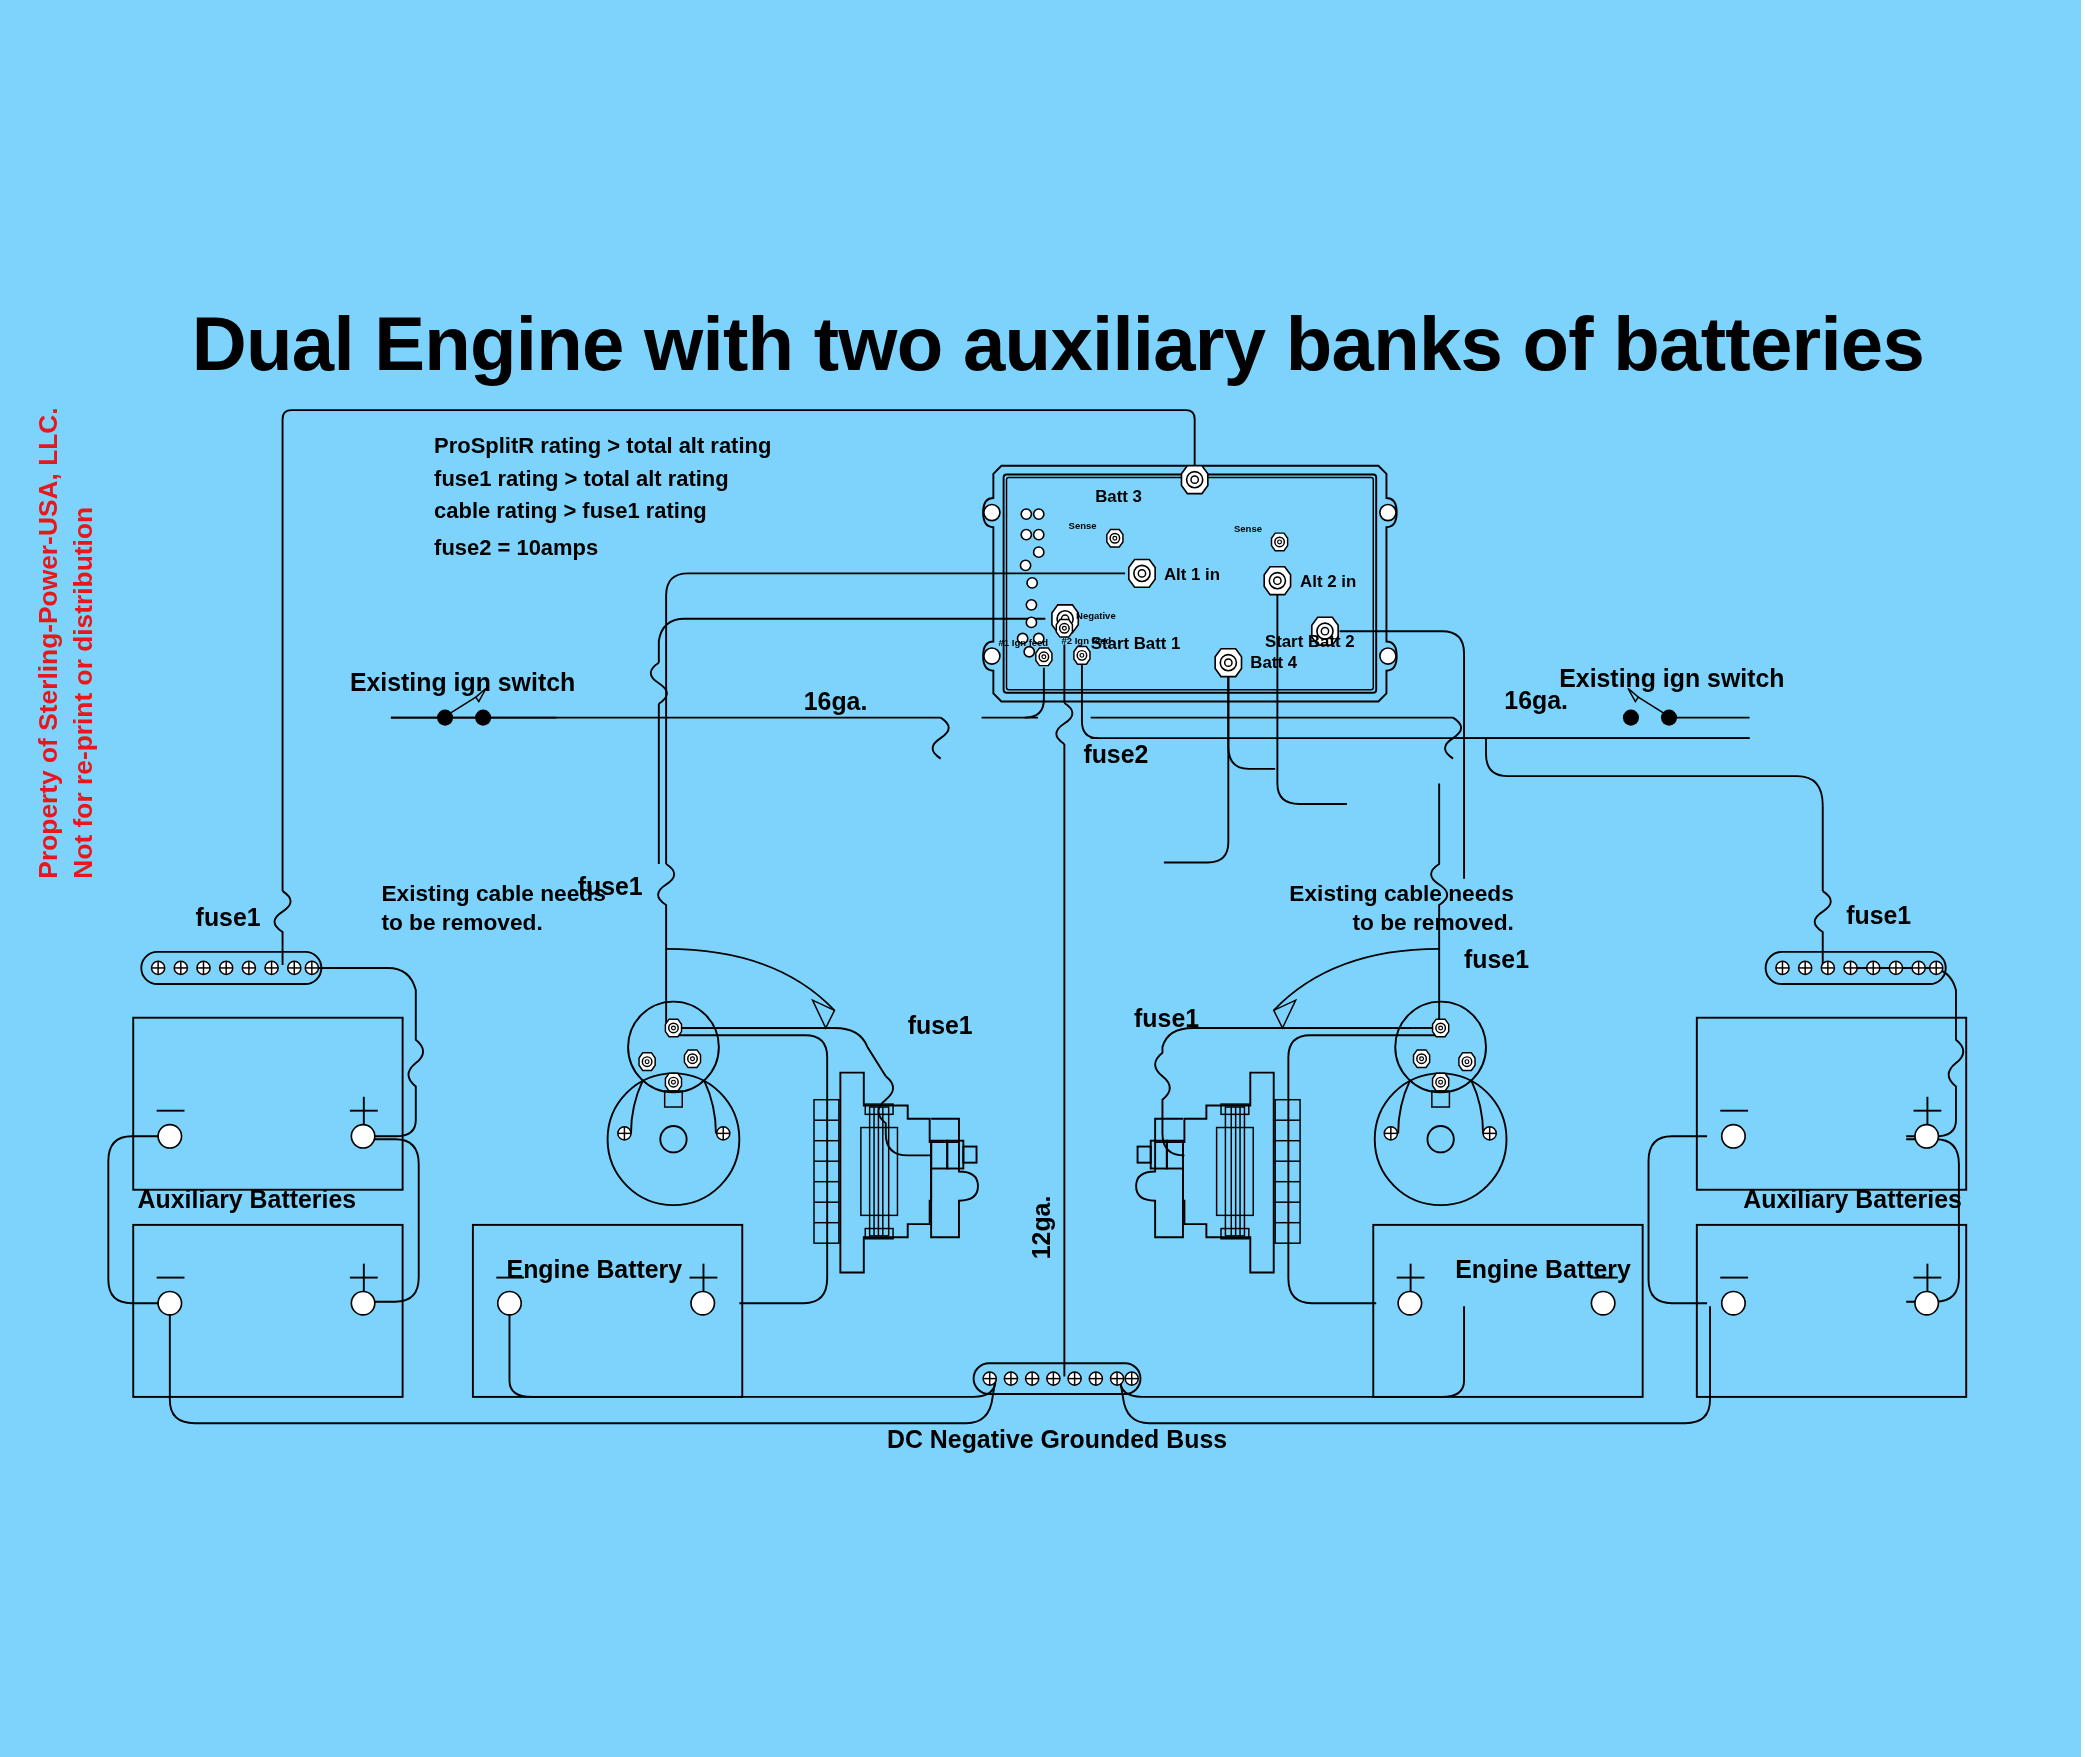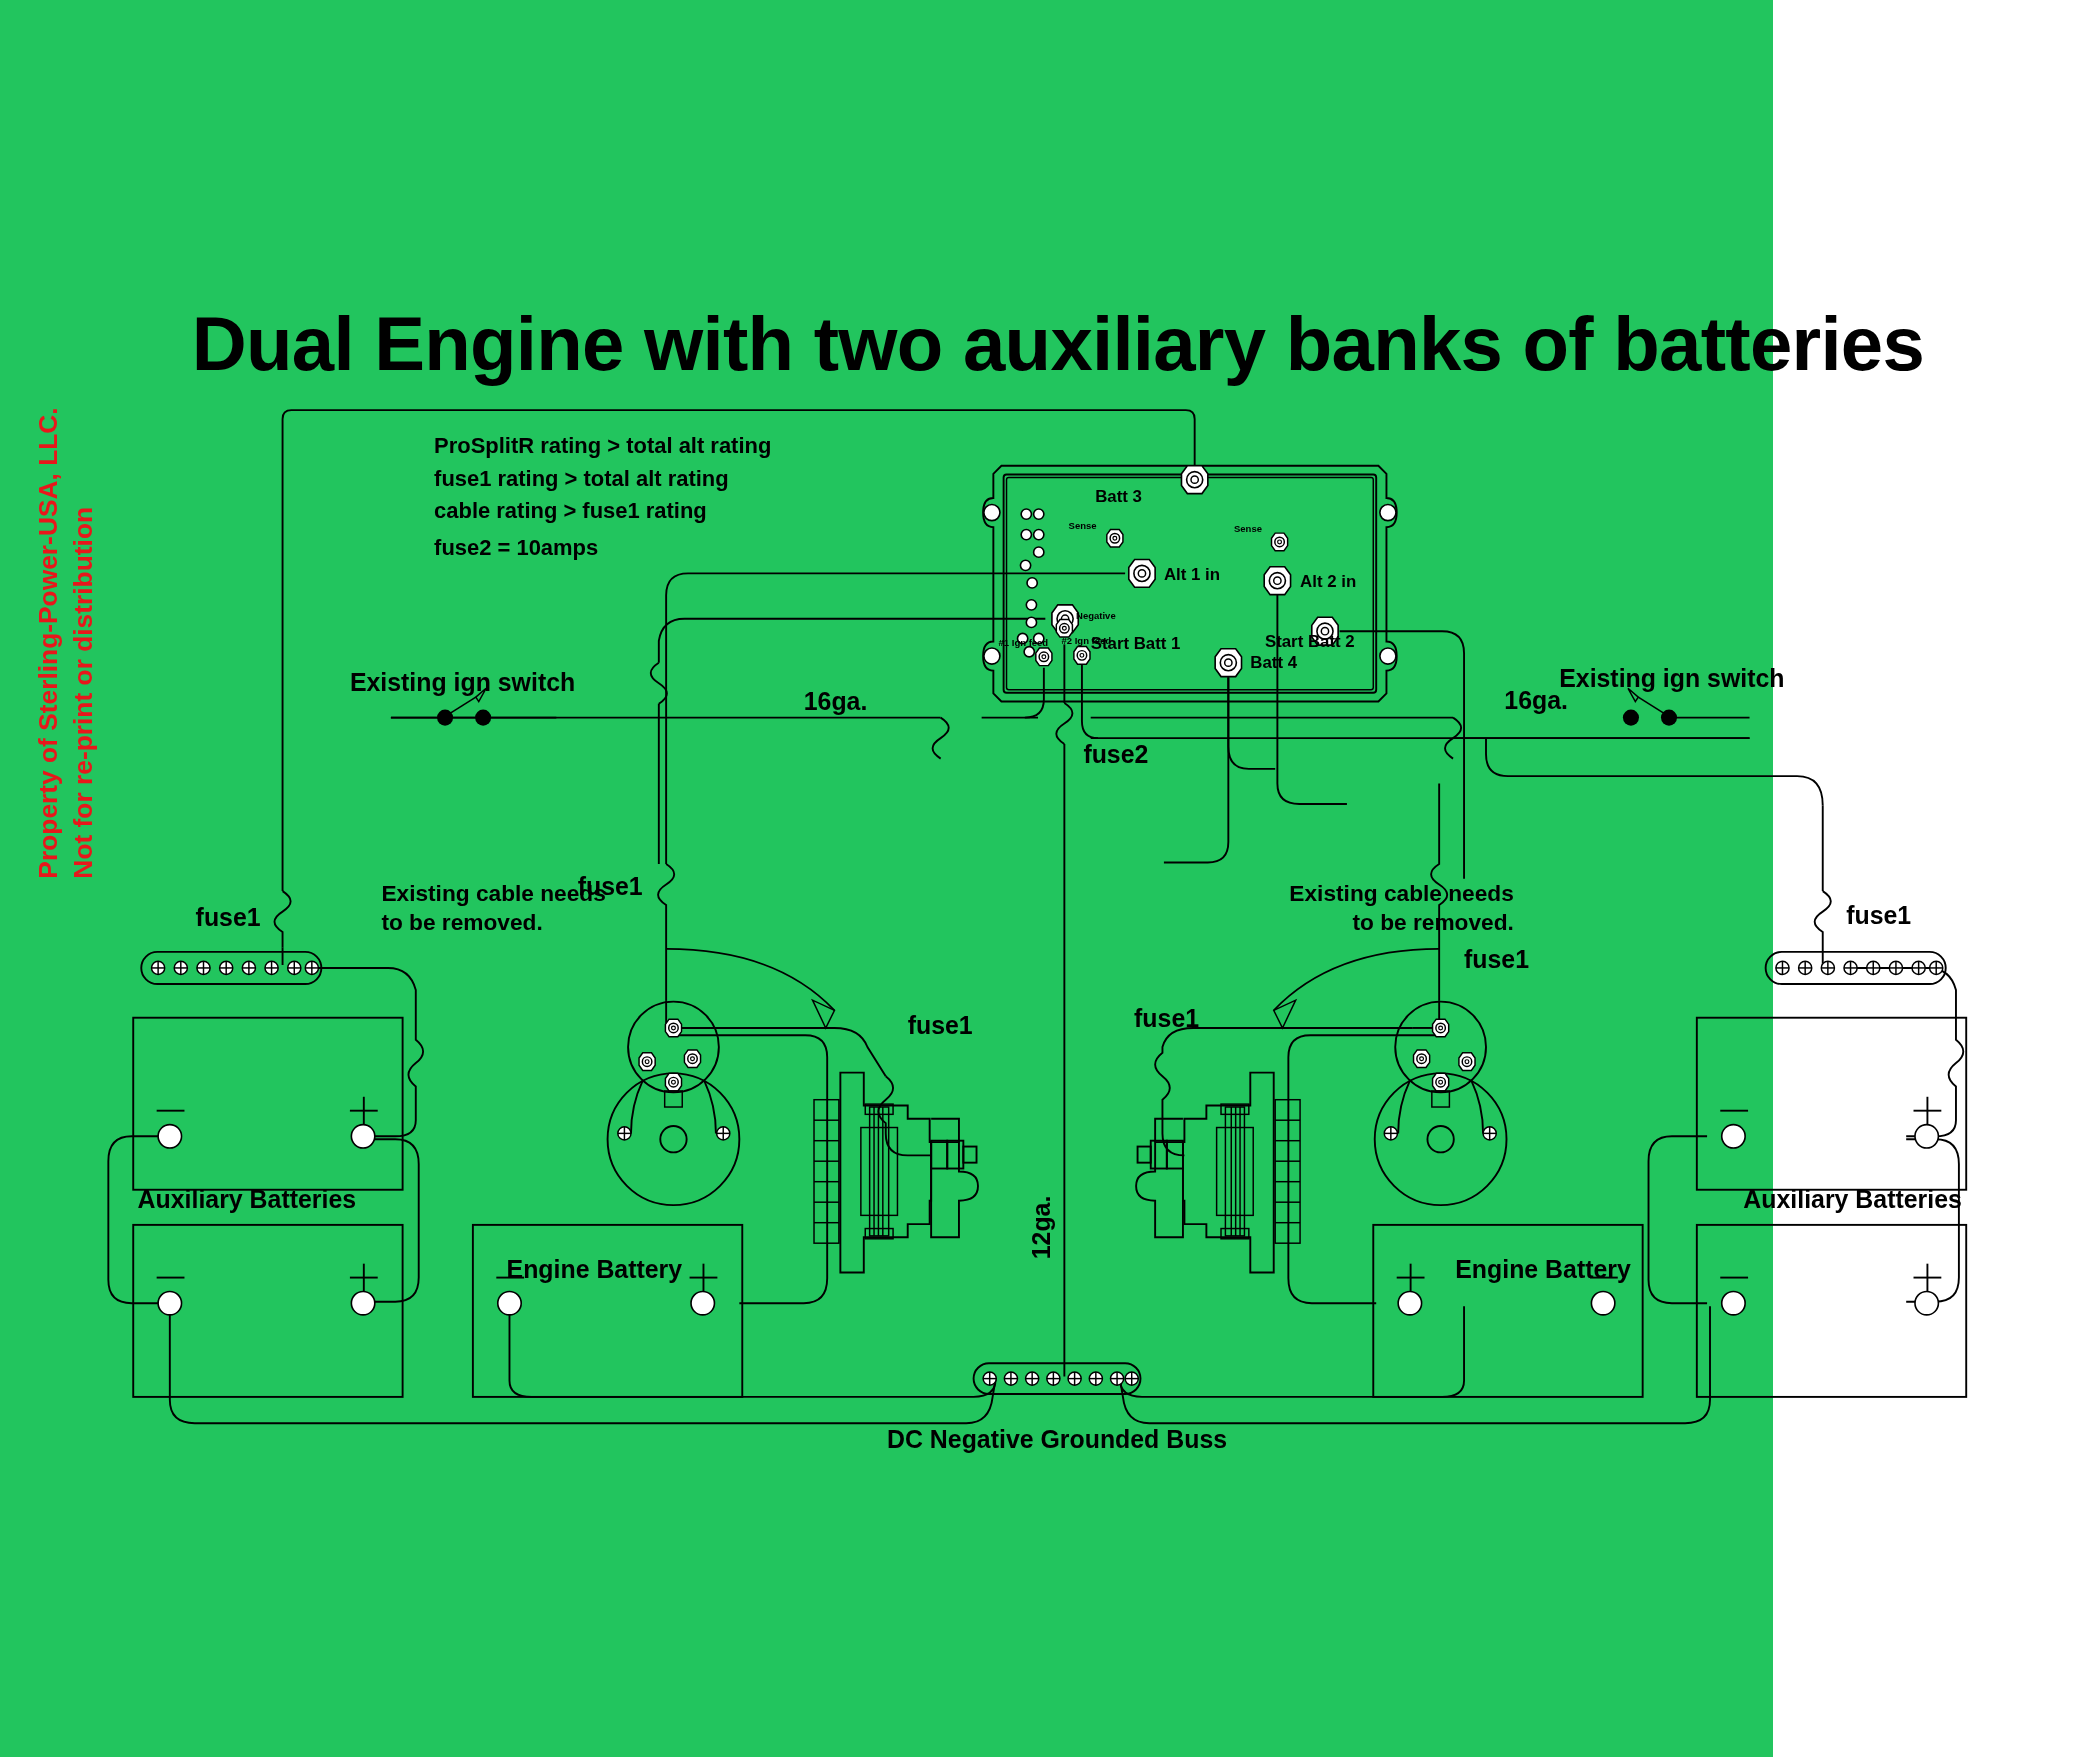--- a/index.html
+++ b/index.html
@@ -2,21 +2,21 @@
 <html style="font-size:11.7px"><head>
 <meta charset="utf-8">
 <title>Dual Engine with two auxiliary banks of batteries</title>
 <style>
   html,body{margin:0;padding:0;background:#ffffff;}
   body{
     width:2087px;height:1758px;
     font-family:"Liberation Sans","DejaVu Sans",sans-serif;
     overflow:hidden;position:relative;
   }
-  #stage{position:absolute;inset:0;width:1773px;height:1758px;background:#22c55e;text-align:center;}
+  #stage{position:absolute;inset:0;width:2081px;height:1758px;background:#7dd3fc;text-align:center;}
   svg#diagram{position:absolute;left:0;top:0;width:2087px;height:1758px;}
 
   .wire{fill:none;stroke:#000;stroke-width:2.6;}
   .wire-thin{fill:none;stroke:#000;stroke-width:2.2;}
   .outline{fill:none;stroke:#000;stroke-width:2.6;}
   .outline-thin{fill:none;stroke:#000;stroke-width:2;}
   .fill-black{fill:#000;}
   .fill-white{fill:#fff;stroke:#000;stroke-width:2.2;}
 
   .lbl{font-family:"Liberation Sans","DejaVu Sans",sans-serif;font-weight:bold;fill:#000;}

